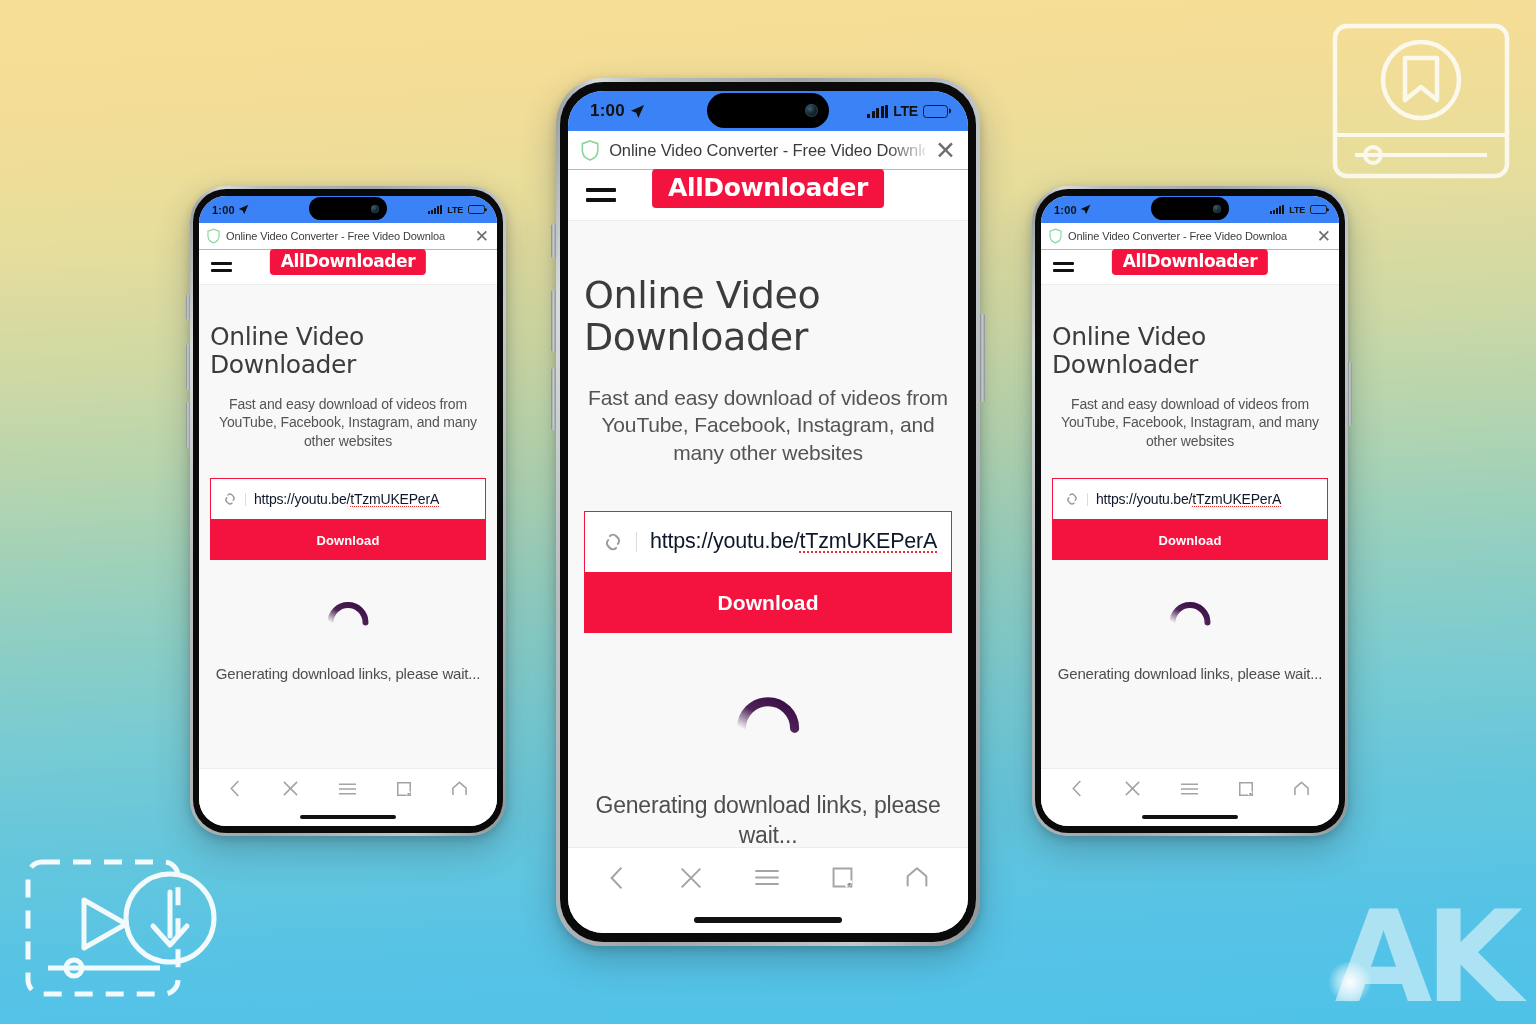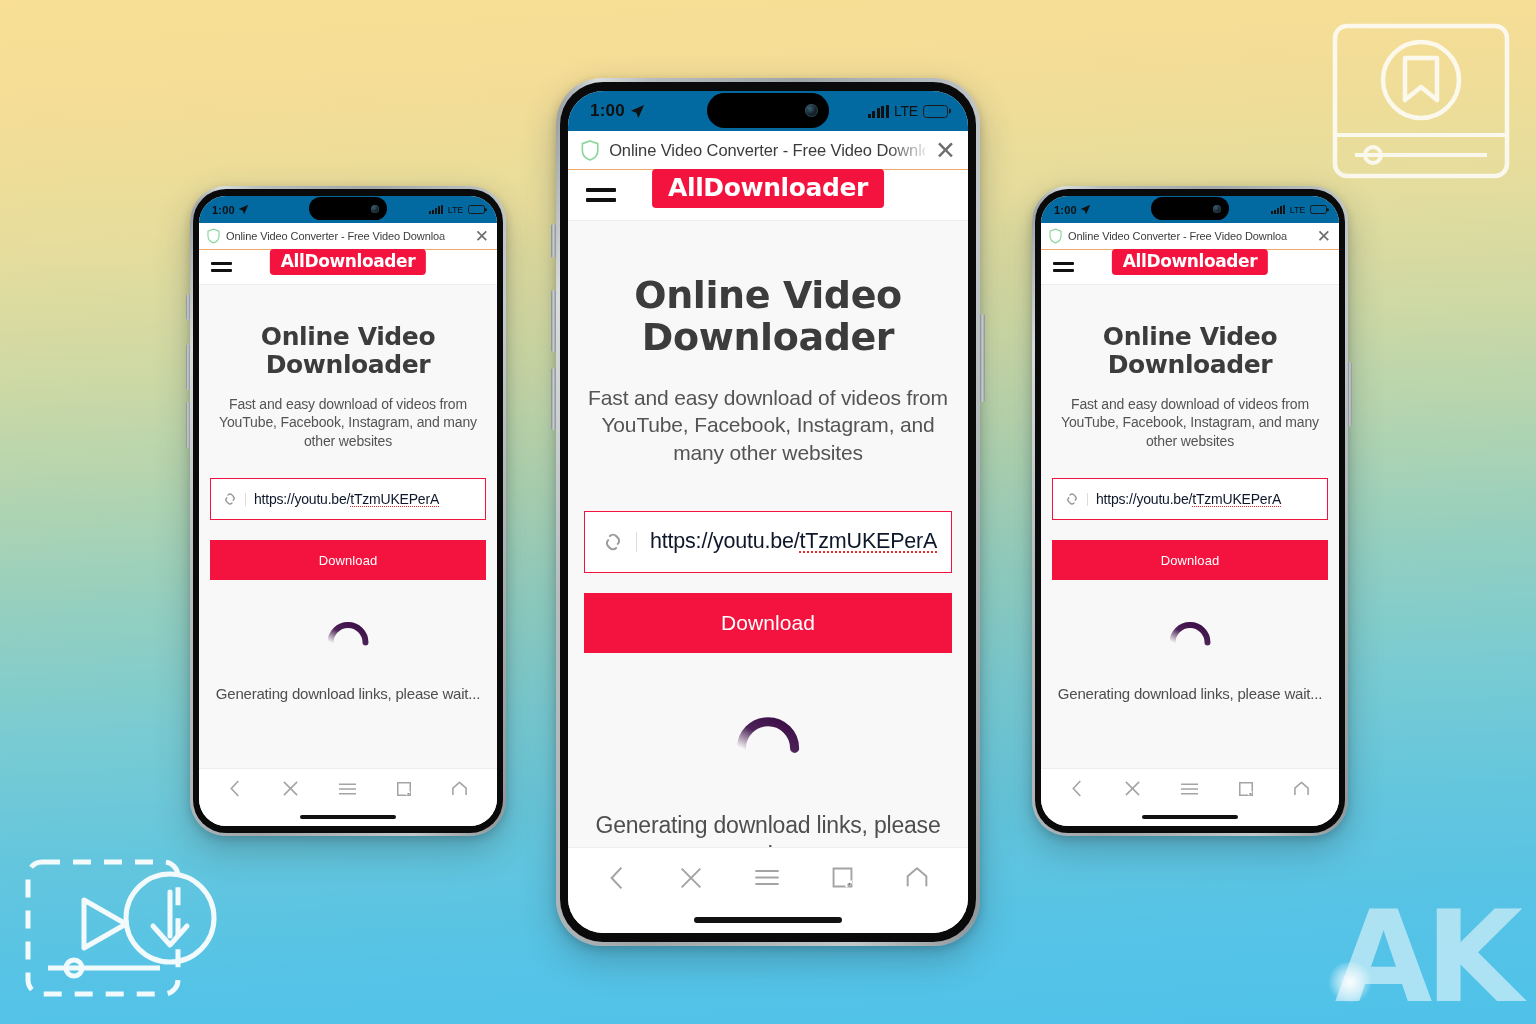--- a/index.html
+++ b/index.html
@@ -69,28 +69,28 @@
   .phone.side .screen { border-radius: 27px; }
 
   
   .btn-side { position: absolute; background: linear-gradient(90deg,#7f8689,#c9ced0 45%,#8b9194); border-radius: 2px; }
 
   
   .statusbar {
     height: 40px; flex: 0 0 auto;
     display: flex; align-items: center; justify-content: space-between;
     padding: 0 20px 0 22px;
-    background: #0369a1;
+    background: #3b82f6;
     position: relative; z-index: 3;
   }
   .phone.side .statusbar { height: 27px; padding: 0 12px 0 13px; }
   .sb-time { font-size: 17px; font-weight: 700; color: #111; display: flex; align-items: center; gap: 5px; letter-spacing: .2px; }
   .phone.side .sb-time { font-size: 11px; gap: 3px; }
   .sb-right { display: flex; align-items: center; gap: 5px; }
-  .sb-lte { font-size: 14px; font-weight: 400; color: #111; letter-spacing: -.2px;}
+  .sb-lte { font-size: 14px; font-weight: 700; color: #111; letter-spacing: -.2px;}
   .phone.side .sb-lte { font-size: 9px; }
 
   .bars { display: flex; align-items: flex-end; gap: 1.5px; height: 13px; }
   .phone.side .bars { height: 9px; gap: 1px; }
   .bars i { width: 3px; background: #111; border-radius: .5px; display:block; }
   .phone.side .bars i { width: 2px; }
   .bars i:nth-child(1){height:30%} .bars i:nth-child(2){height:50%}
   .bars i:nth-child(3){height:70%} .bars i:nth-child(4){height:88%}
   .bars i:nth-child(5){height:100%}
 
@@ -151,22 +151,22 @@
 
   
   .page {
     flex: 1 1 auto; background: #f8f8f8;
     display: flex; flex-direction: column;
     padding: 0 16px; overflow: hidden;
   }
   .phone.side .page { padding: 0 11px; }
 
   h1.headline {
-    text-align: center; font-size: 38px; line-height: 1.1;
-    font-weight: 700; color: #3c3c3c; letter-spacing: -.4px;
+    text-align: left; font-size: 38px; line-height: 1.1;
+    font-weight: 400; color: #3c3c3c; letter-spacing: -.4px;
     margin-top: 54px; font-family: "DejaVu Sans", sans-serif;
   }
   .phone.side h1.headline { font-size: 25px; margin-top: 38px; }
 
   p.subtitle {
     text-align: center; font-size: 21px; line-height: 1.32;
     color: #545454; margin-top: 25px; letter-spacing: -.15px;
   }
   .phone.side p.subtitle { font-size: 14px; margin-top: 17px; }
 
@@ -187,21 +187,21 @@
   .url-text .spell {
     text-decoration: underline; text-decoration-style: dotted;
     text-decoration-color: #e8302f; text-decoration-thickness: 2px;
     text-underline-offset: 3px;
   }
   .phone.side .url-text .spell { text-decoration-thickness: 1.4px; text-underline-offset: 2px; }
 
   .dl-btn {
     background: #f3133e; color: #fff; text-align: center;
     height: 60px; display: flex; align-items: center; justify-content: center;
-    font-size: 21px; font-weight: 400; letter-spacing: .1px; margin-top: 20px;
+    font-size: 21px; font-weight: 700; letter-spacing: .1px;
   }
   .phone.side .dl-btn { height: 40px; font-size: 13px; }
 
   .spinner-area { margin-top: 52px; display: flex; justify-content: center; }
   .phone.side .spinner-area { margin-top: 34px; }
   .spinner { width: 70px; height: 70px; }
   .phone.side .spinner { width: 46px; height: 46px; }
 
   p.status-msg {
     text-align: center; font-size: 23px; line-height: 1.3;

